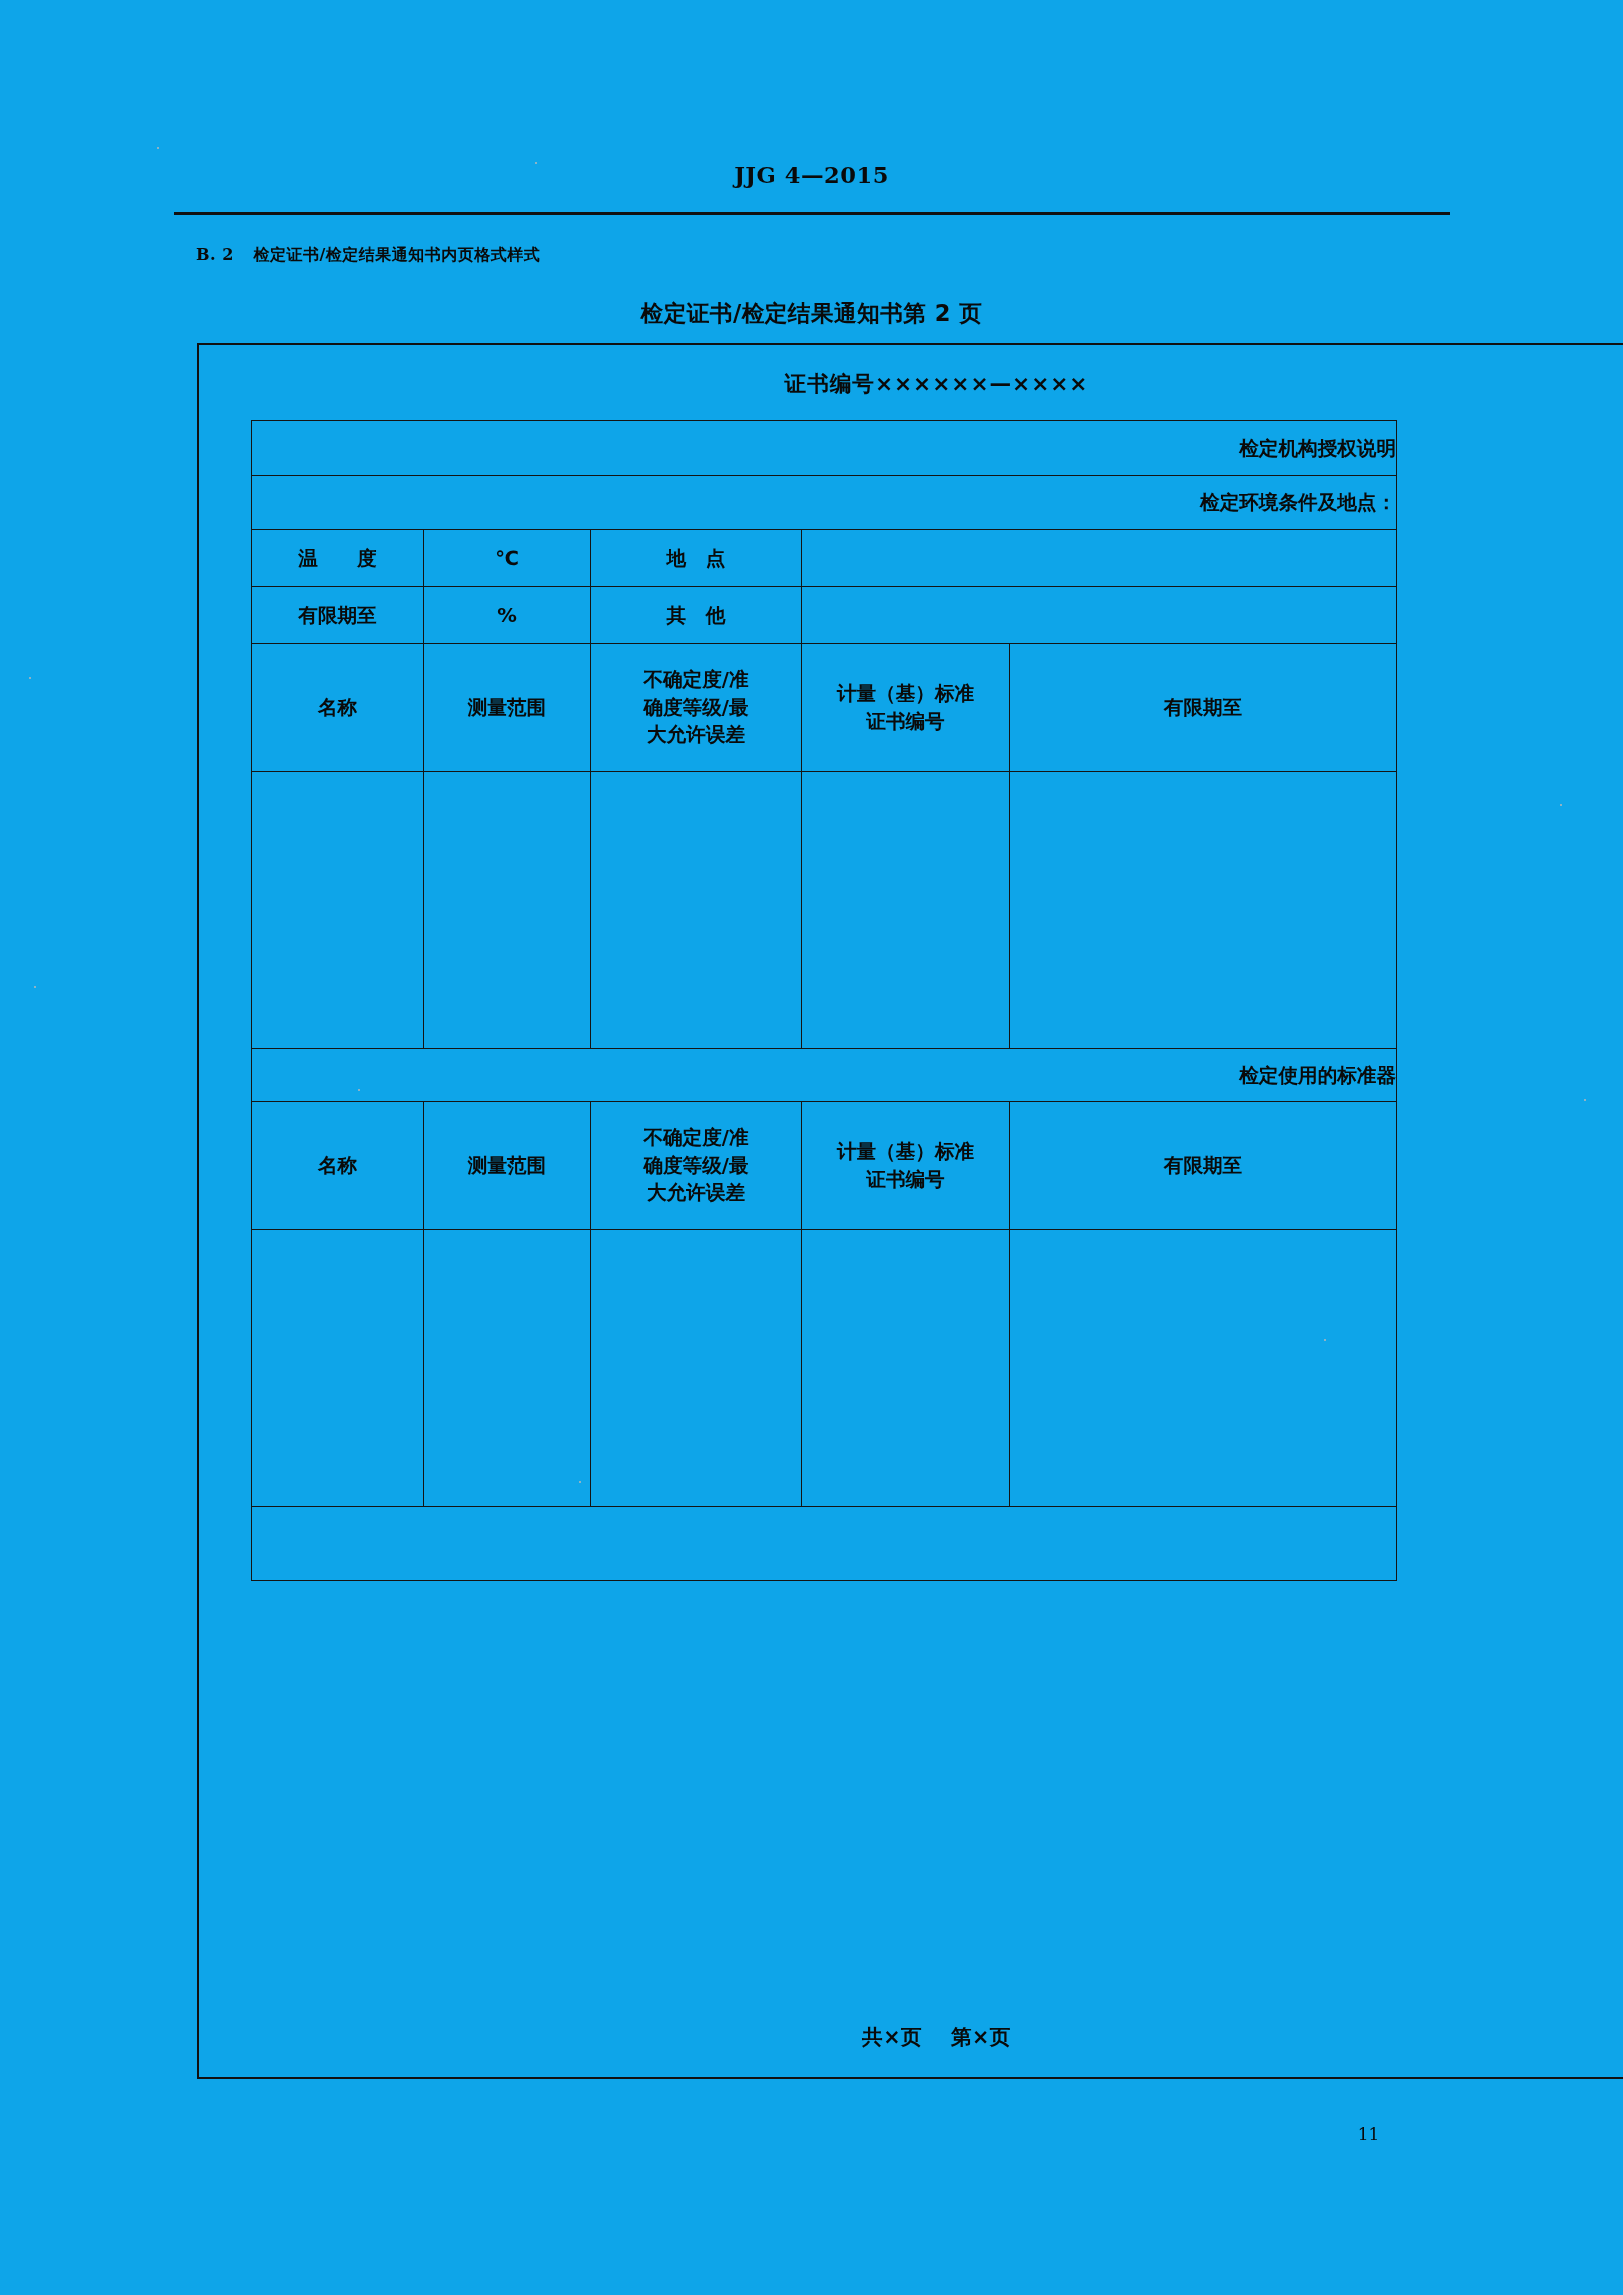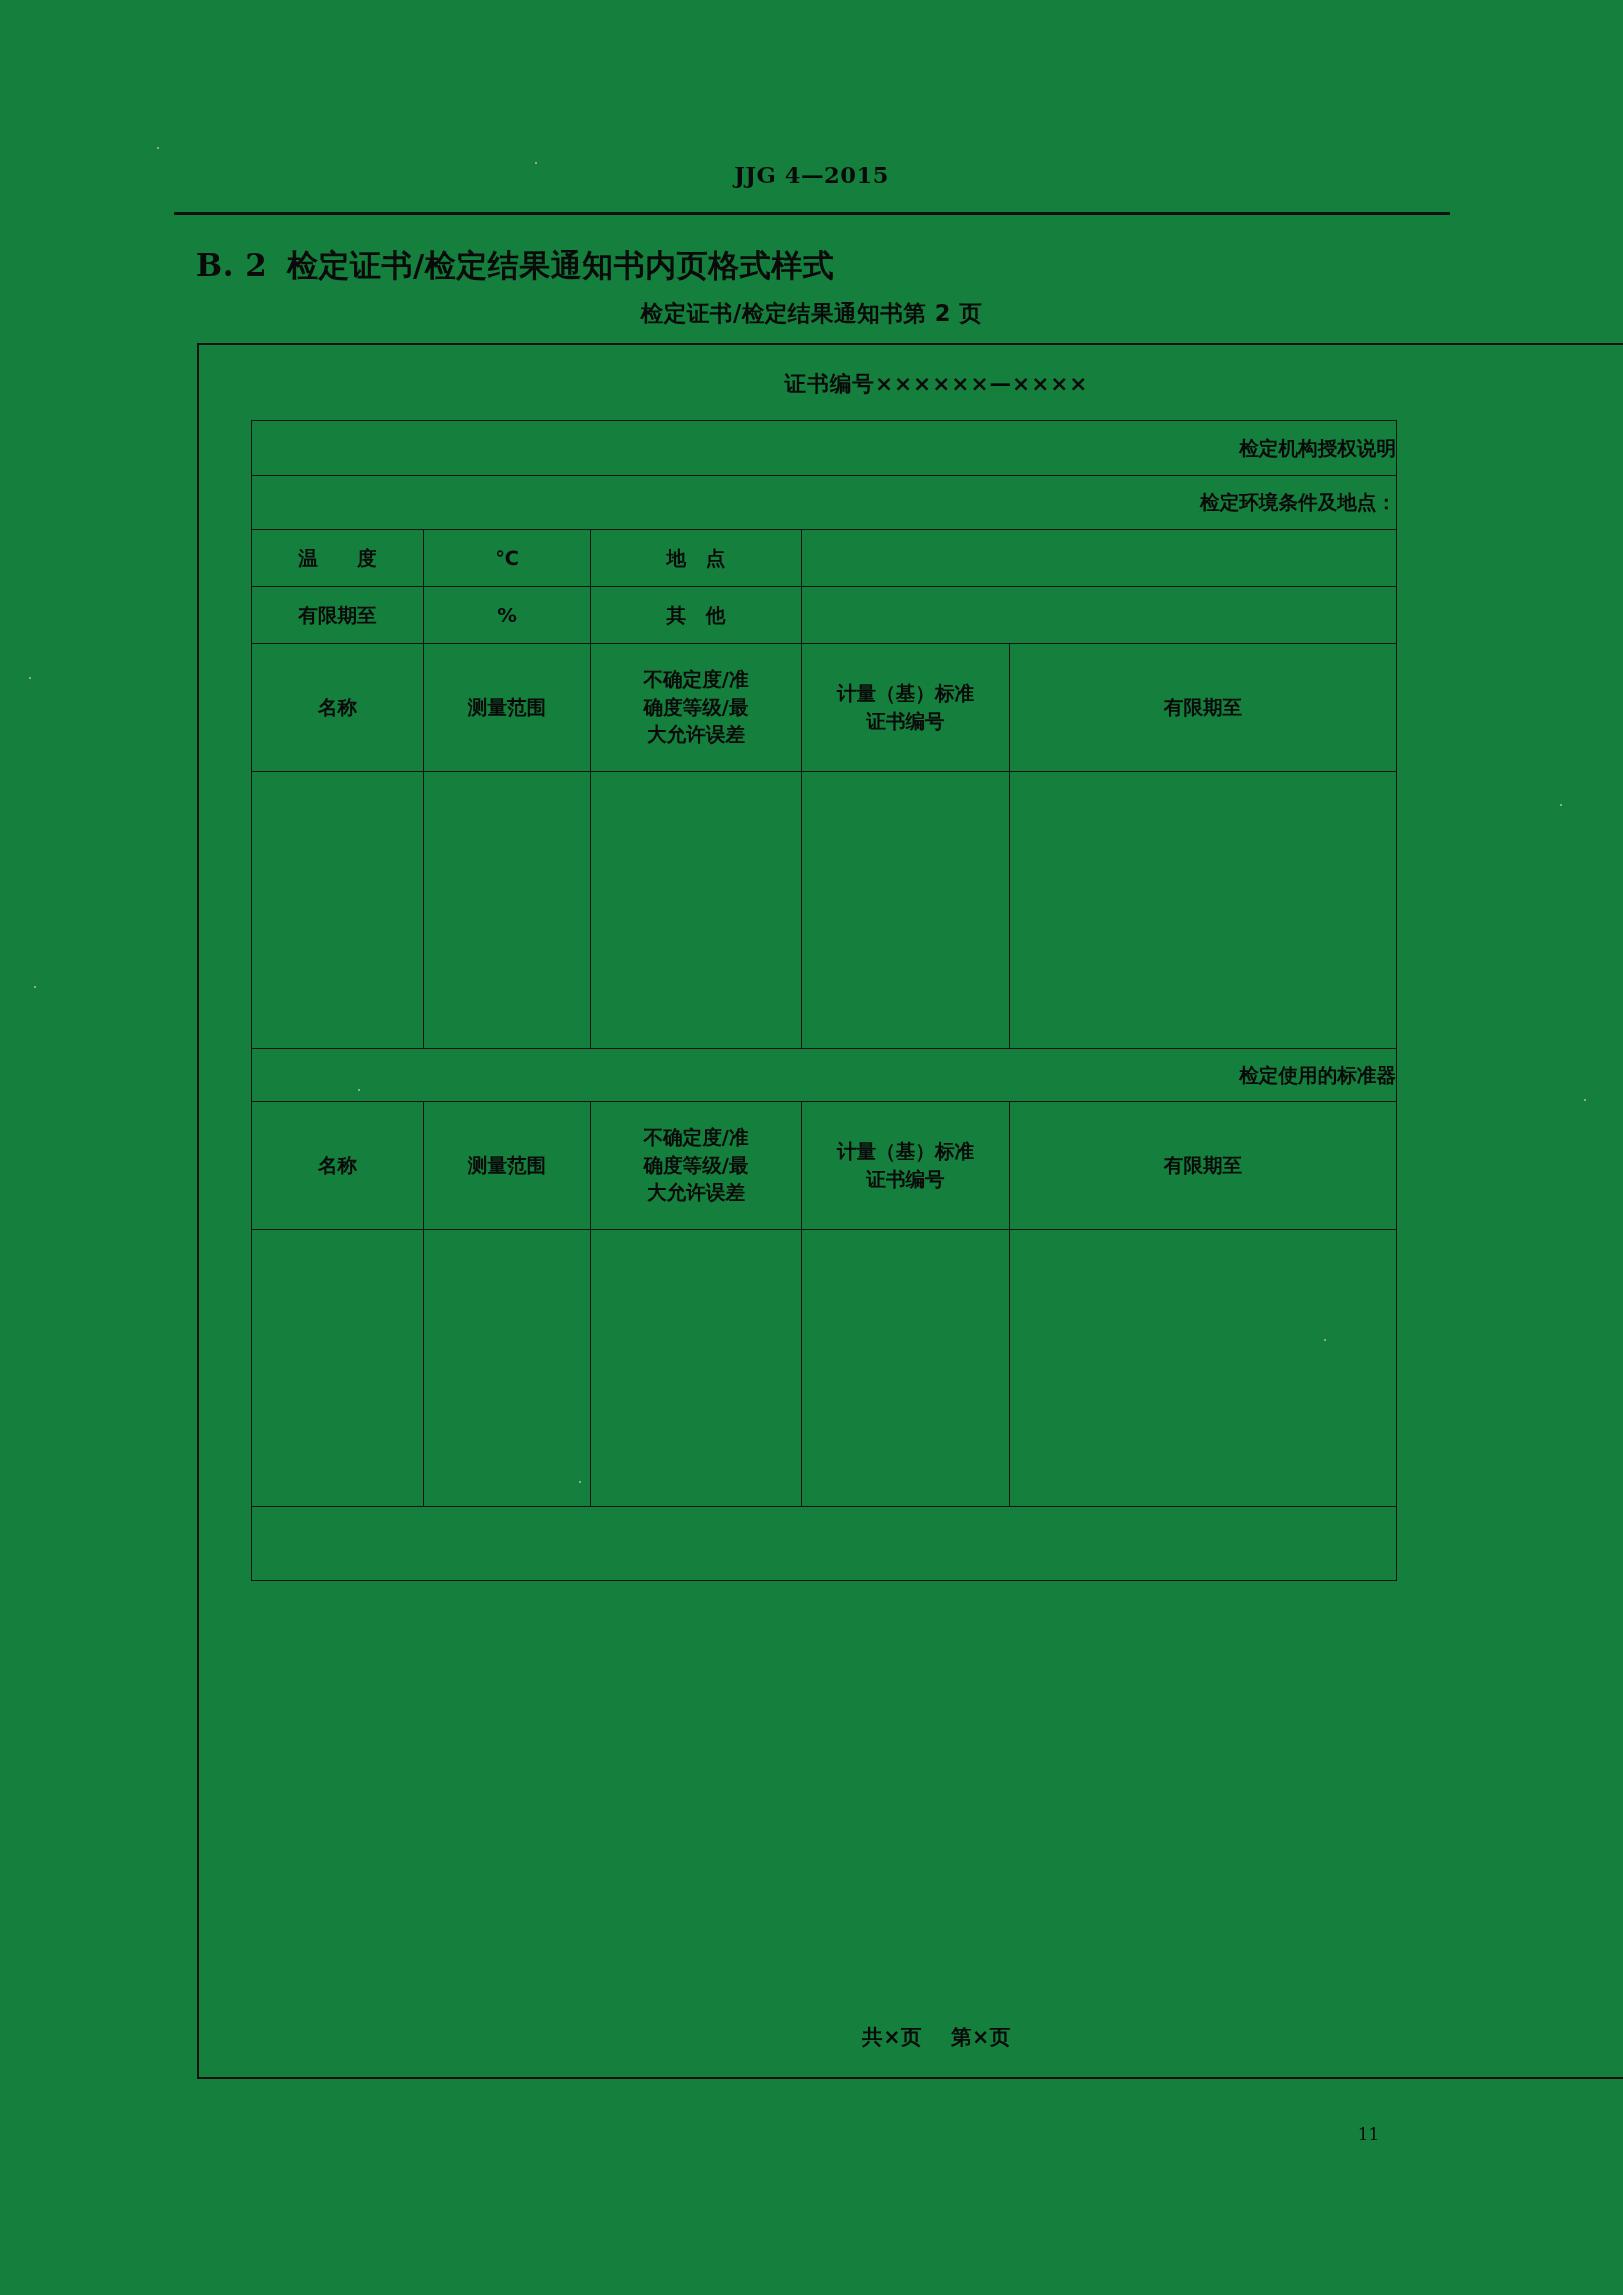--- a/index.html
+++ b/index.html
@@ -12,21 +12,21 @@
     height: 2295px;
     font-family: "DejaVu Sans", "Liberation Sans", sans-serif;
     color: #0a0a0a;
     position: relative;
     overflow: hidden;
   }
 
   .page {
     position: absolute;
     inset: 0;
-    background: #15803d;
+    background: #0ea5e9;
   }
 
   
   .runhead {
     position: absolute;
     left: 174px;
     top: 162px;
     width: 1275px;
     text-align: center;
     font-family: "DejaVu Serif", "Liberation Serif", serif;
@@ -41,21 +41,21 @@
     width: 1276px;
     height: 3.4px;
     background: #111111;
   }
 
   
   .sec-heading {
     position: absolute;
     left: 196px;
     top: 245px;
-    font-size: 31px;
+    font-size: 16px;
     font-weight: bold;
     letter-spacing: 0.5px;
     white-space: nowrap;
   }
   .sec-heading .sec-num { margin-right: 19.6px; font-family: "DejaVu Serif","Liberation Serif",serif; }
 
   .sub-title {
     position: absolute;
     left: 174px;
     top: 298px;

